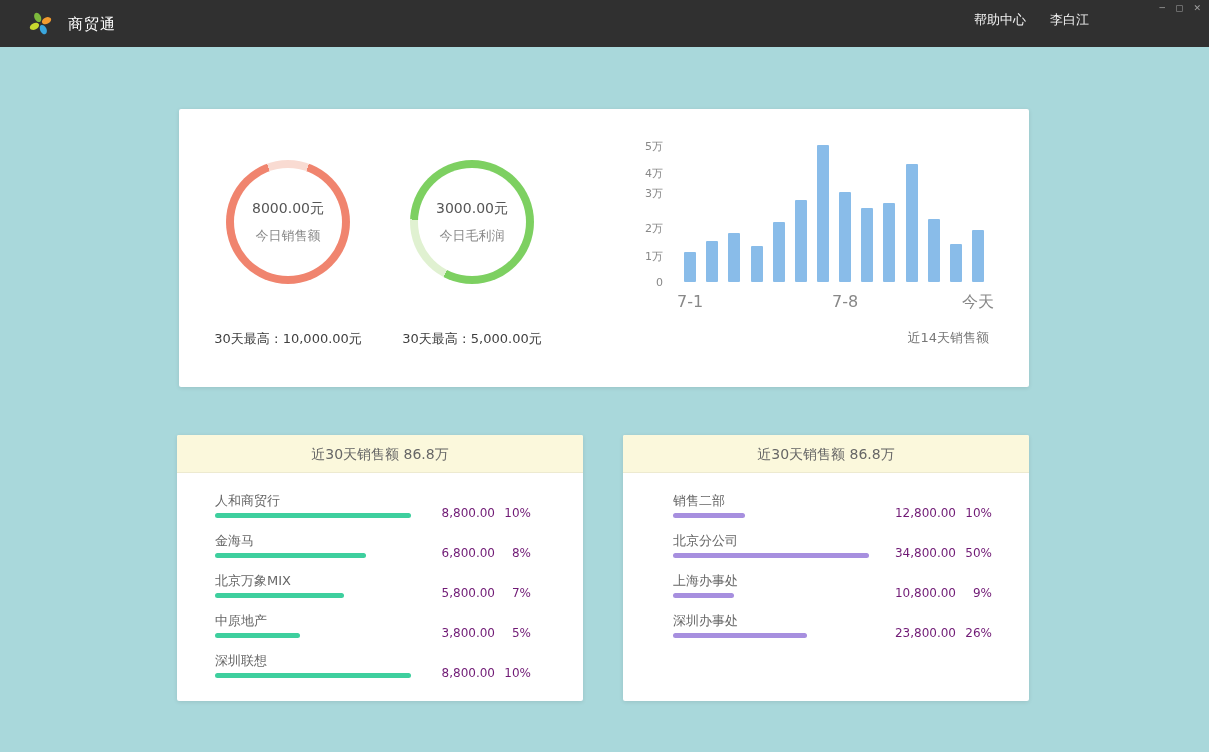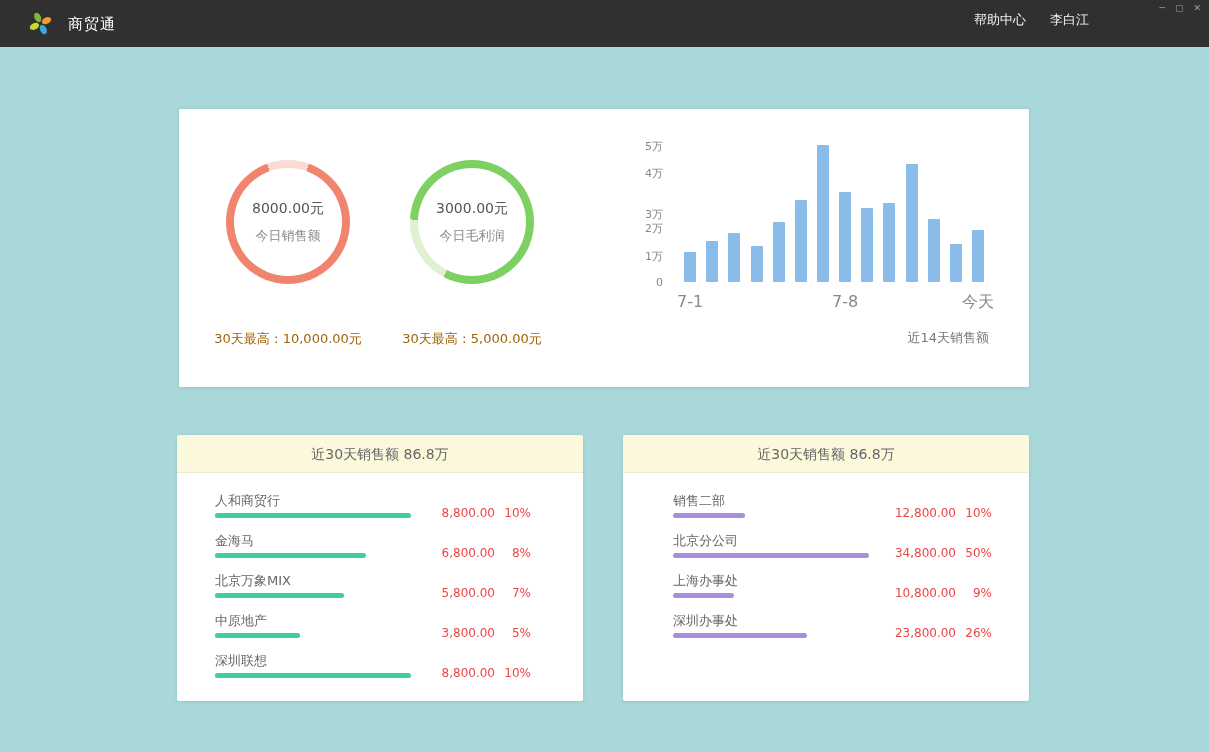--- a/index.html
+++ b/index.html
@@ -32,21 +32,21 @@
   .ring-block-1 { left: 24px; top: 51px; }
   .ring-block-2 { left: 208px; top: 51px; }
   .ring { width: 124px; height: 124px; border-radius: 50%; margin: 0 auto; position: relative; }
   .ring-hole {
     position: absolute; left: 8px; top: 8px; right: 8px; bottom: 8px;
     background: #ffffff; border-radius: 50%;
     display: flex; flex-direction: column; align-items: center; justify-content: center; gap: 9px;
   }
   .ring-value { font-size: 14px; color: #555555; }
   .ring-label { font-size: 13px; color: #888888; }
-  .ring-foot { margin-top: 46px; font-size: 13px; color: #a16207; white-space: nowrap; }
+  .ring-foot { margin-top: 46px; font-size: 13px; color: #404040; white-space: nowrap; }
 
   
   .chart { position: absolute; left: 460px; top: 36px; width: 365px; height: 222px; }
   .y-axis { position: absolute; left: 0; top: 0; width: 24px; height: 137px; }
   .ytick { position: absolute; right: 0; font-size: 11px; color: #888888; white-space: nowrap; }
   .plot { position: absolute; left: 40px; top: 0; width: 310px; height: 137px; }
   .bar { position: absolute; bottom: 0; width: 12px; border-radius: 1px; }
   .x-axis { position: absolute; left: 40px; top: 143px; width: 310px; height: 16px; }
   .xtick { position: absolute; top: 4px; font-size: 16px; color: #888888; transform: translateX(-50%); white-space: nowrap; }
   .chart-caption { position: absolute; left: 40px; top: 184px; width: 310px; text-align: right; font-size: 13px; color: #777777; }
@@ -60,21 +60,21 @@
     font-size: 14px; color: #666666;
     background: var(--header-bg, #fbf8dc);
     border-bottom: 1px solid #edead0;
     border-radius: 2px 2px 0 0;
   }
   .list-body { padding: 20px 52px 0 38px; }
   .list-card-right .list-body { padding: 20px 37px 0 50px; }
   .rank-row { position: relative; height: 40px; }
   .rank-name { font-size: 13px; color: #666666; line-height: 15px; white-space: nowrap; }
   .rank-bar { margin-top: 5px; height: 5px; border-radius: 2.5px; }
-  .rank-right { position: absolute; right: 0; top: 13px; font-size: 12px; color: #ef4444; white-space: nowrap; }
+  .rank-right { position: absolute; right: 0; top: 13px; font-size: 12px; color: #701a75; white-space: nowrap; }
   .rank-percent { display: inline-block; width: 36px; text-align: right; }
 </style>
 </head>
 <body>
 
 <div>
 
   <header class="topbar">
     <span class="logo">
       <svg viewBox="0 0 24 24" width="25" height="25" aria-hidden="true">
@@ -115,21 +115,21 @@
           <div class="ring-label">今日毛利润</div>
         </div>
       </div>
       <div class="ring-foot">30天最高：5,000.00元</div>
     </div>
 
     <div class="chart">
       <div class="y-axis">
           <div class="ytick" style="top: -6px;">5万</div>
           <div class="ytick" style="top: 21.4px;">4万</div>
-          <div class="ytick" style="top: 62px;">3万</div>
+          <div class="ytick" style="top: 41px;">3万</div>
           <div class="ytick" style="top: 76.2px;">2万</div>
           <div class="ytick" style="top: 103.6px;">1万</div>
           <div class="ytick" style="top: 131px;">0</div>
         </div>
       <div class="plot">
           <div class="bar" style="left: 5.1px; height: 30.1px; background: rgb(137, 188, 233);"></div>
           <div class="bar" style="left: 27.2px; height: 41.1px; background: rgb(137, 188, 233);"></div>
           <div class="bar" style="left: 49.4px; height: 49.3px; background: rgb(137, 188, 233);"></div>
           <div class="bar" style="left: 71.5px; height: 35.6px; background: rgb(137, 188, 233);"></div>
           <div class="bar" style="left: 93.6px; height: 60.3px; background: rgb(137, 188, 233);"></div>

